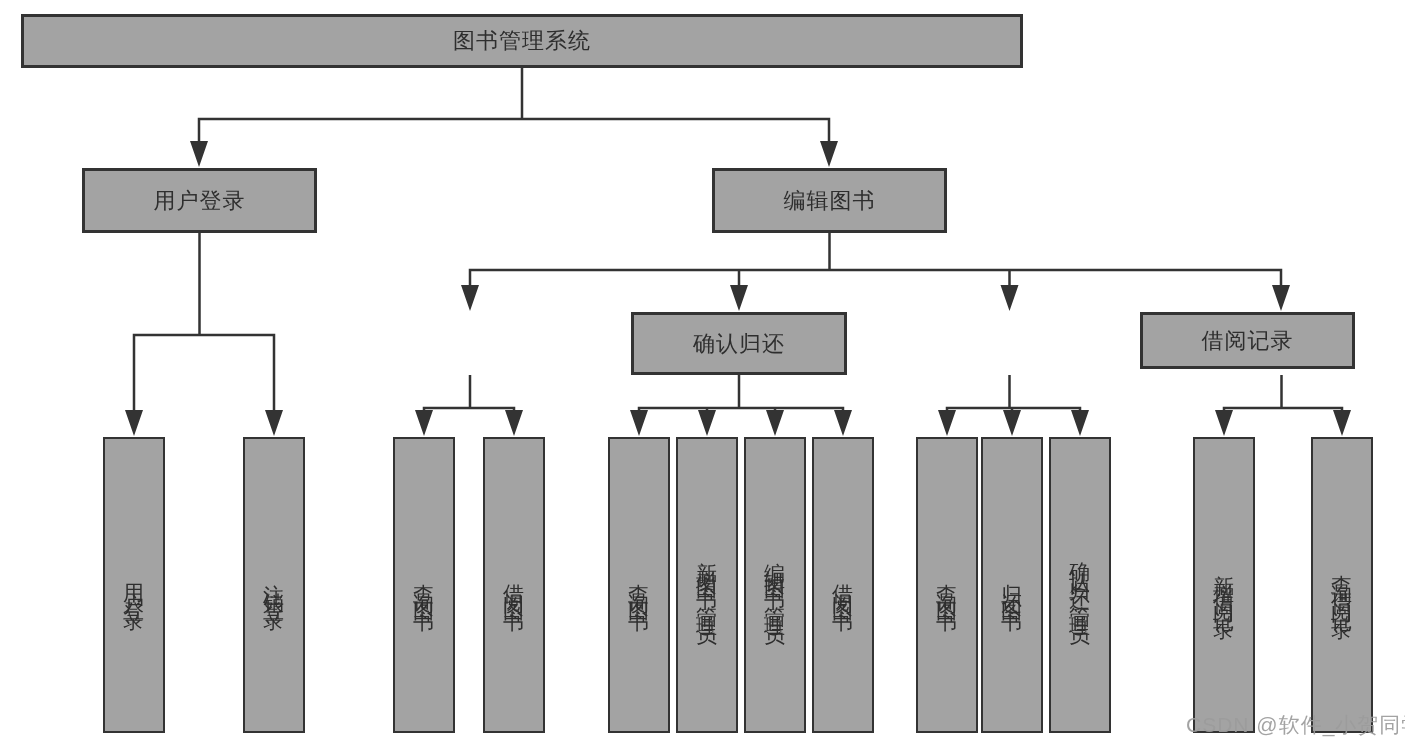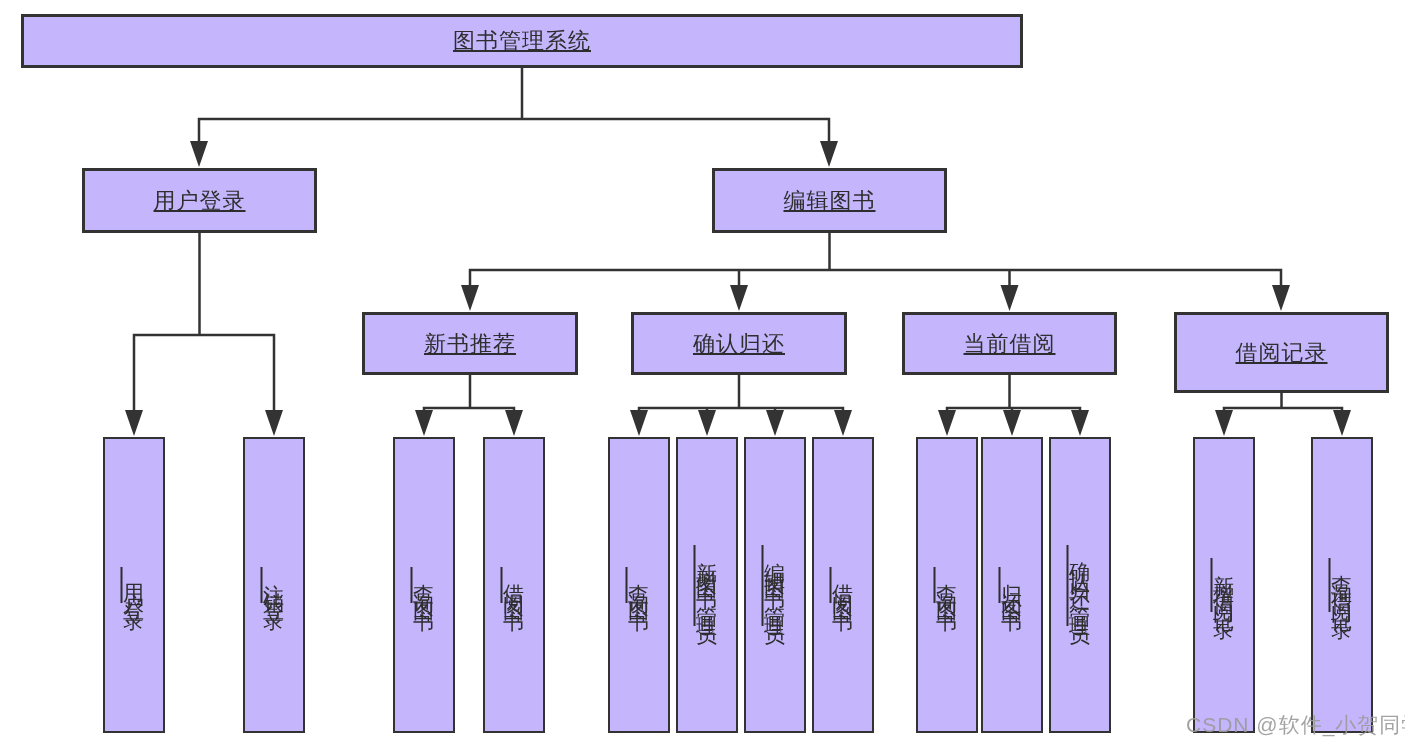--- a/index.html
+++ b/index.html
@@ -10,25 +10,24 @@
     font-family:"Liberation Sans","DejaVu Sans",sans-serif;
     color:#2e2e2e;
   }
   .stage { position:absolute; left:0; top:0; width:1405px; height:747px; }
   svg.wires { position:absolute; left:0; top:0; width:1405px; height:747px; pointer-events:none; }
   .wire { stroke:#333333; stroke-width:2.5; fill:none; }
   .arrowheads { fill:#333333; stroke:none; }
 
   .node {
     position:absolute;
-    background:#c4b5fd;
+    background:#a3a3a3;
     border:3px solid #333333;
     display:flex; align-items:center; justify-content:center;
     text-align:center;
-    text-decoration:underline;
   }
   .hlabel { font-size:22px; letter-spacing:1px; white-space:nowrap; }
   .leaf { top:437px; width:62px; height:296px; border-width:2px; }
   .vlabel {
     writing-mode:vertical-rl;
     text-orientation:mixed;
     font-size:21px;
     letter-spacing:9px;
     line-height:1;
     white-space:nowrap;
@@ -82,30 +81,24 @@
     <span class="hlabel">图书管理系统</span>
   </div>
 
   <div class="node" style="left:82px;top:168px;width:235px;height:65px">
     <span class="hlabel">用户登录</span>
   </div>
   <div class="node" style="left:712px;top:168px;width:235px;height:65px">
     <span class="hlabel">编辑图书</span>
   </div>
 
-  <div class="node" style="left:362px;top:312px;width:216px;height:63px">
-    <span class="hlabel">新书推荐</span>
-  </div>
   <div class="node" style="left:631px;top:312px;width:216px;height:63px">
     <span class="hlabel">确认归还</span>
   </div>
-  <div class="node" style="left:902px;top:312px;width:215px;height:63px">
-    <span class="hlabel">当前借阅</span>
-  </div>
-  <div class="node" style="left:1174px;top:312px;width:215px;height:81px">
+  <div class="node" style="left:1140px;top:312px;width:215px;height:57px">
     <span class="hlabel">借阅记录</span>
   </div>
 
   <div class="node leaf" style="left:103px">
     <span class="vlabel">用户登录</span>
   </div>
   <div class="node leaf" style="left:243px">
     <span class="vlabel">注销登录</span>
   </div>
 

